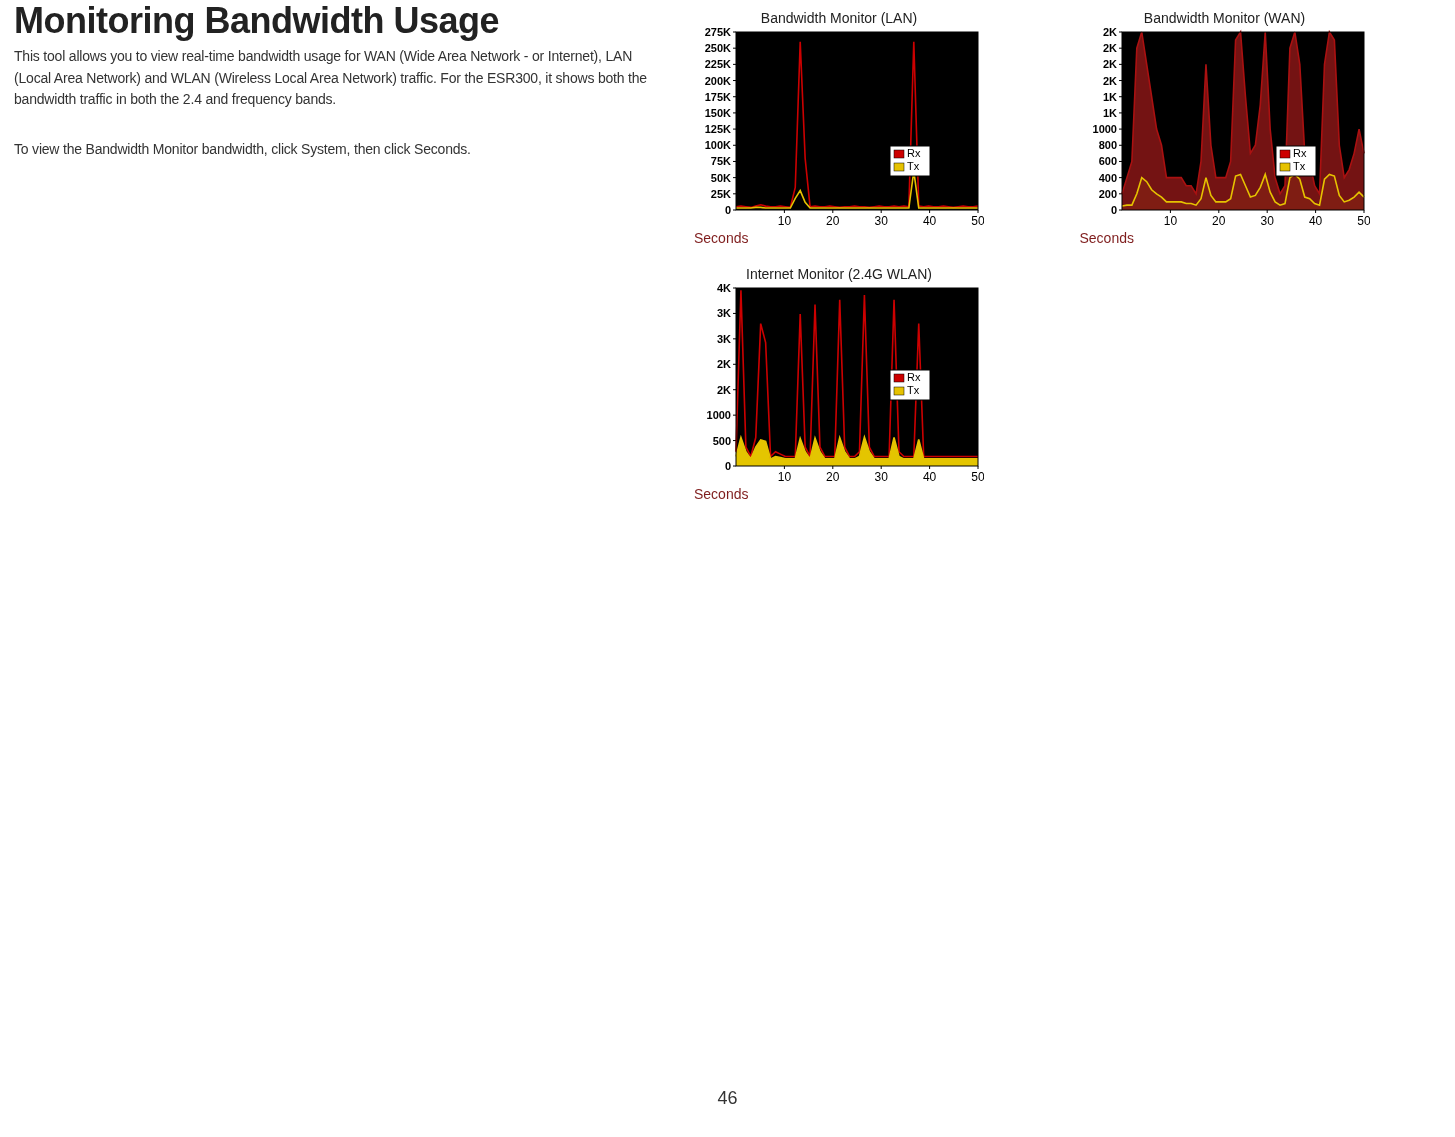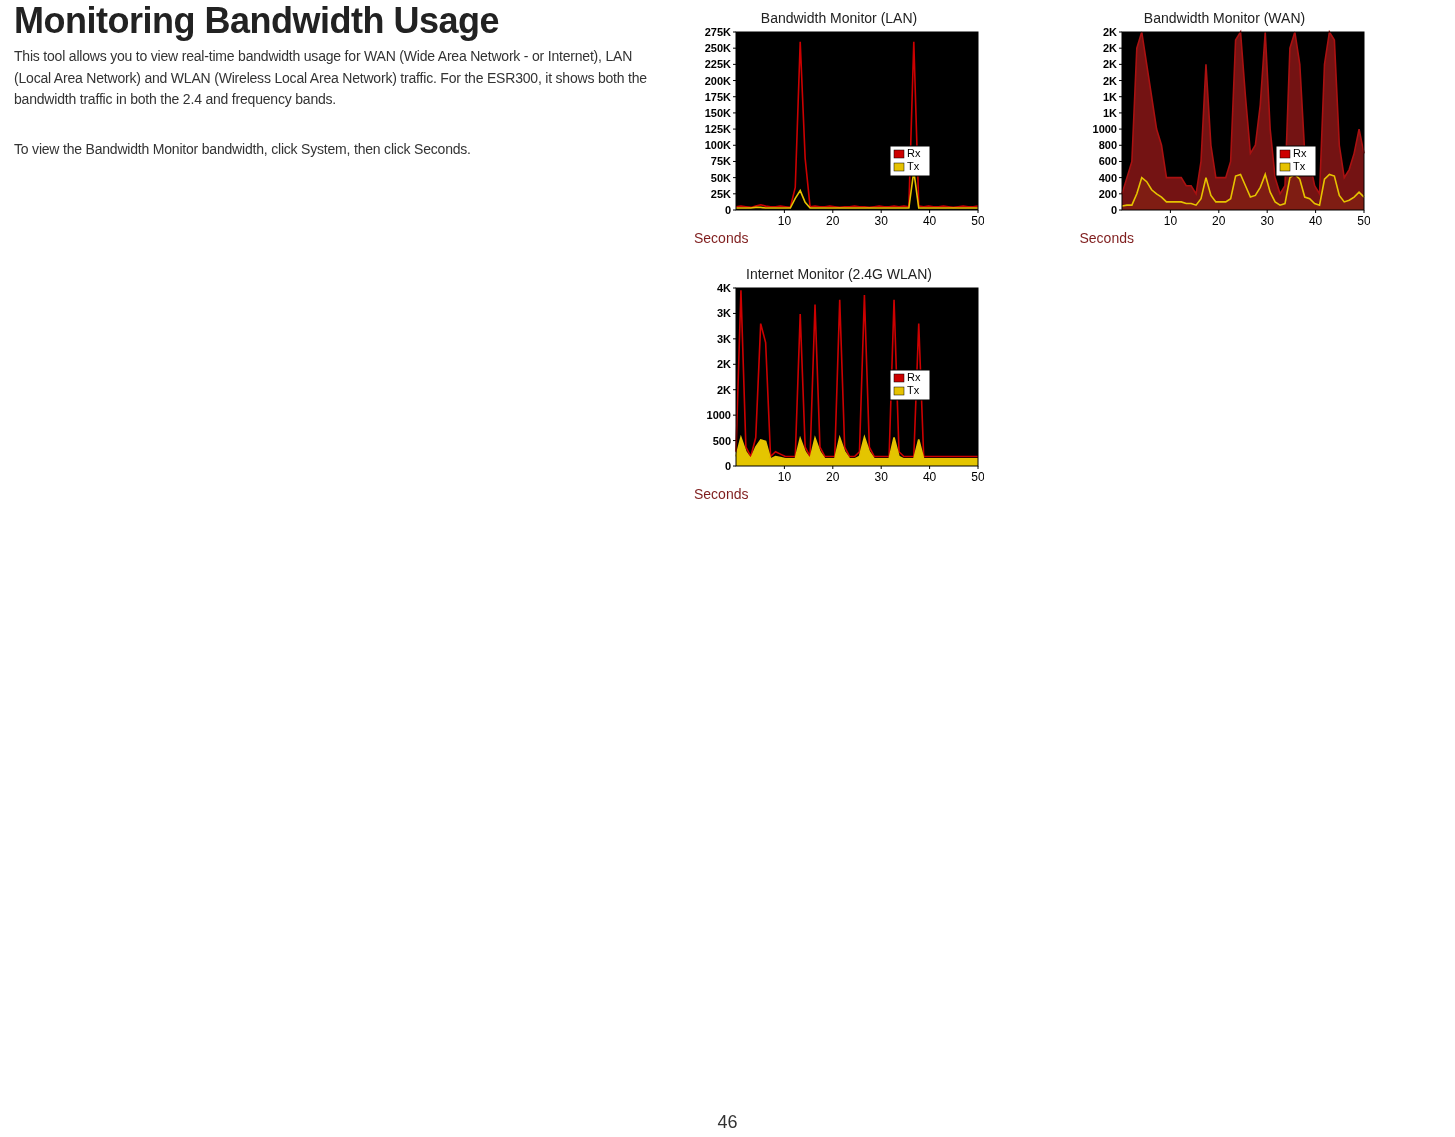--- a/index.html
+++ b/index.html
@@ -57,21 +57,21 @@
     display: block;
   }
   .chart-xaxis-label {
     text-align: left;
     font-size: 14px;
     color: #7f1d1d;
     margin-top: 2px;
   }
   .page-number {
     position: absolute;
-    bottom: 4px;
+    bottom: 28px;
     left: 0;
     width: 100%;
     text-align: center;
     font-size: 18px;
     color: #333;
   }
 </style>
 </head>
 <body>
 

